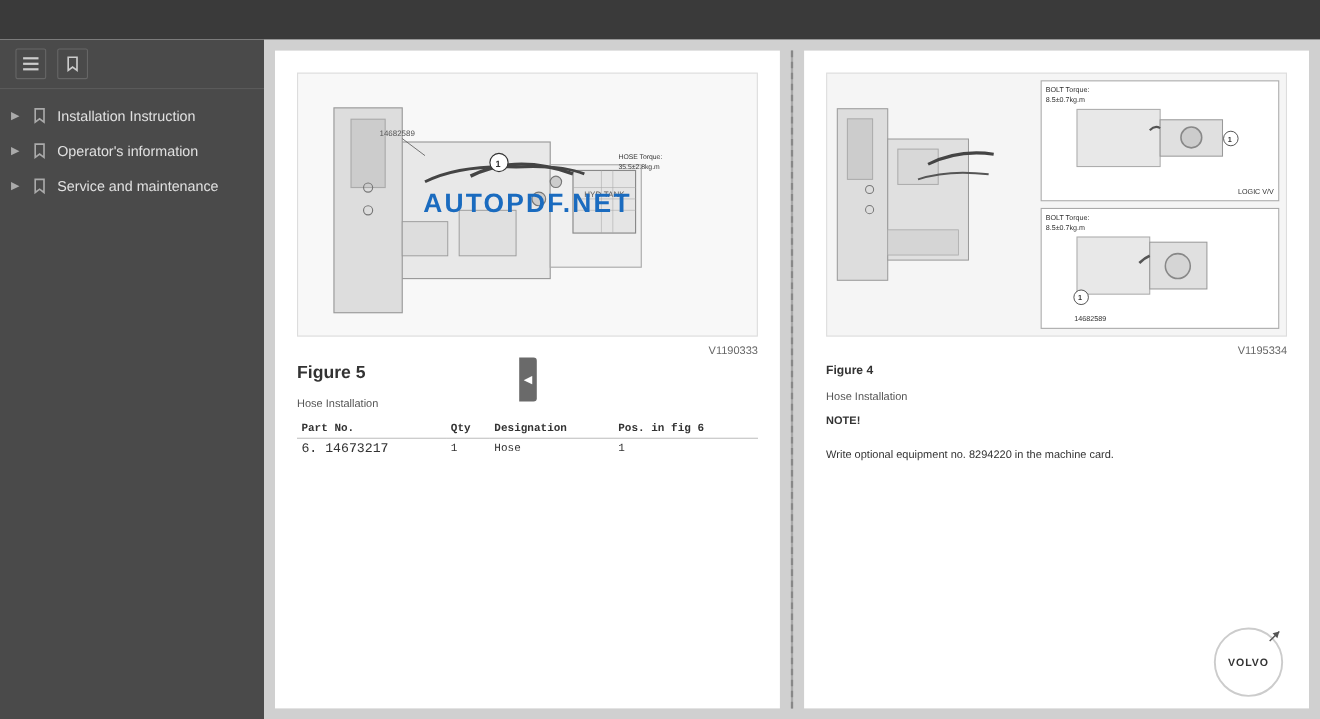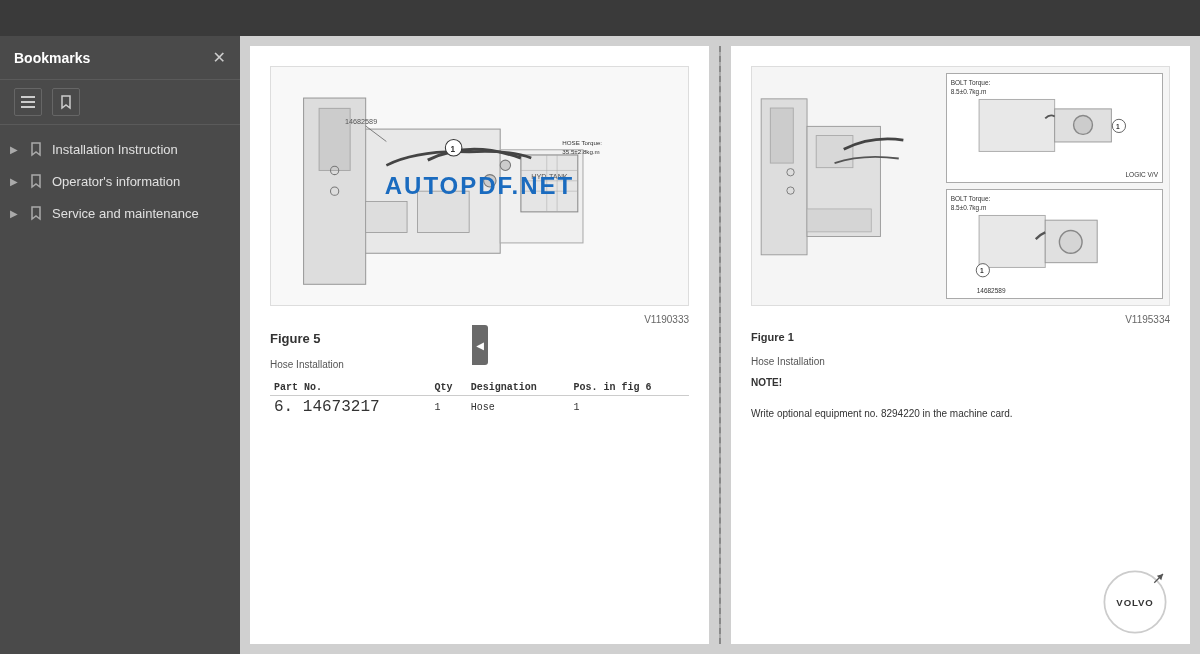--- a/index.html
+++ b/index.html
@@ -257,24 +257,20 @@
     }
   </style>
 </head>
 <body>
 
 <div class="top-bar"></div>
 
 <div class="main-area">
 
   <div class="sidebar">
-    <div class="sidebar-header">
-      <span class="sidebar-title">Bookmarks</span>
-      <span class="sidebar-close">✕</span>
-    </div>
     <div class="sidebar-toolbar">
       <div class="toolbar-btn">
         <svg viewBox="0 0 16 16" xmlns="http://www.w3.org/2000/svg">
           <rect x="1" y="2" width="14" height="2" fill="#ccc"></rect>
           <rect x="1" y="7" width="14" height="2" fill="#ccc"></rect>
           <rect x="1" y="12" width="14" height="2" fill="#ccc"></rect>
         </svg>
       </div>
       <div class="toolbar-btn">
         <svg viewBox="0 0 16 16" xmlns="http://www.w3.org/2000/svg">
@@ -356,35 +352,35 @@
             <rect x="130" y="120" width="50" height="40" fill="#e0e0e0" stroke="#999" stroke-width="0.8"></rect>
 
             <circle cx="200" cy="110" r="6" fill="#ccc" stroke="#777" stroke-width="1"></circle>
             <circle cx="215" cy="95" r="5" fill="#ccc" stroke="#777" stroke-width="1"></circle>
           </svg>
           
           <div class="watermark">AUTOPDF.NET</div>
         </div>
 
         <div class="figure-num">V1190333</div>
-        <div class="figure-caption" style="font-weight:bold; font-size:13px;">Figure 5</div>
+        <div class="figure-caption" style="font-weight:bold; font-size:16px;">Figure 5</div>
         <div class="figure-subtitle">Hose Installation</div>
 
         <table class="parts-table" style="position:relative;">
           <thead>
             <tr>
               <th>Part No.</th>
               <th>Qty</th>
               <th>Designation</th>
               <th>Pos. in fig 6</th>
             </tr>
           </thead>
           <tbody>
             <tr>
-              <td style="font-size:16px; color:#333; padding-right:6px;">6. <span>14673217</span></td>
+              <td style="font-size:12px; color:#333; padding-right:6px;">6. <span>14673217</span></td>
               <td>1</td>
               <td>Hose</td>
               <td>1</td>
             </tr>
           </tbody>
         </table>
       </div>
 
       <div class="page-divider"></div>
 
@@ -434,21 +430,21 @@
 
                 <circle cx="14" cy="68" r="7" fill="white" stroke="#333" stroke-width="0.8"></circle>
                 <text x="11" y="71" font-size="7" fill="#333" font-weight="bold">1</text>
               </svg>
               <div style="font-size:6.5px; color:#333; position:absolute; bottom:4px; left:30px;">14682589</div>
             </div>
           </div>
         </div>
 
         <div class="figure-num">V1195334</div>
-        <div class="figure-caption" style="font-weight:bold; font-size:11px;">Figure 1</div>
+        <div class="figure-caption" style="font-weight:bold; font-size:11px;">Figure 4</div>
         <div class="figure-subtitle" style="font-size:10px; color:#555; margin-bottom:10px;">Hose Installation</div>
 
         <div class="note-title">NOTE!</div>
         <div class="note-text">Write optional equipment no. 8294220 in the machine card.</div>
 
         <div class="volvo-logo">
           <svg viewBox="0 0 80 80" xmlns="http://www.w3.org/2000/svg">
             <circle cx="40" cy="40" r="35" fill="white" stroke="#ccc" stroke-width="2"></circle>
             <text x="40" y="44" font-size="11" font-weight="bold" text-anchor="middle" fill="#333" font-family="Arial" letter-spacing="1">VOLVO</text>
 

